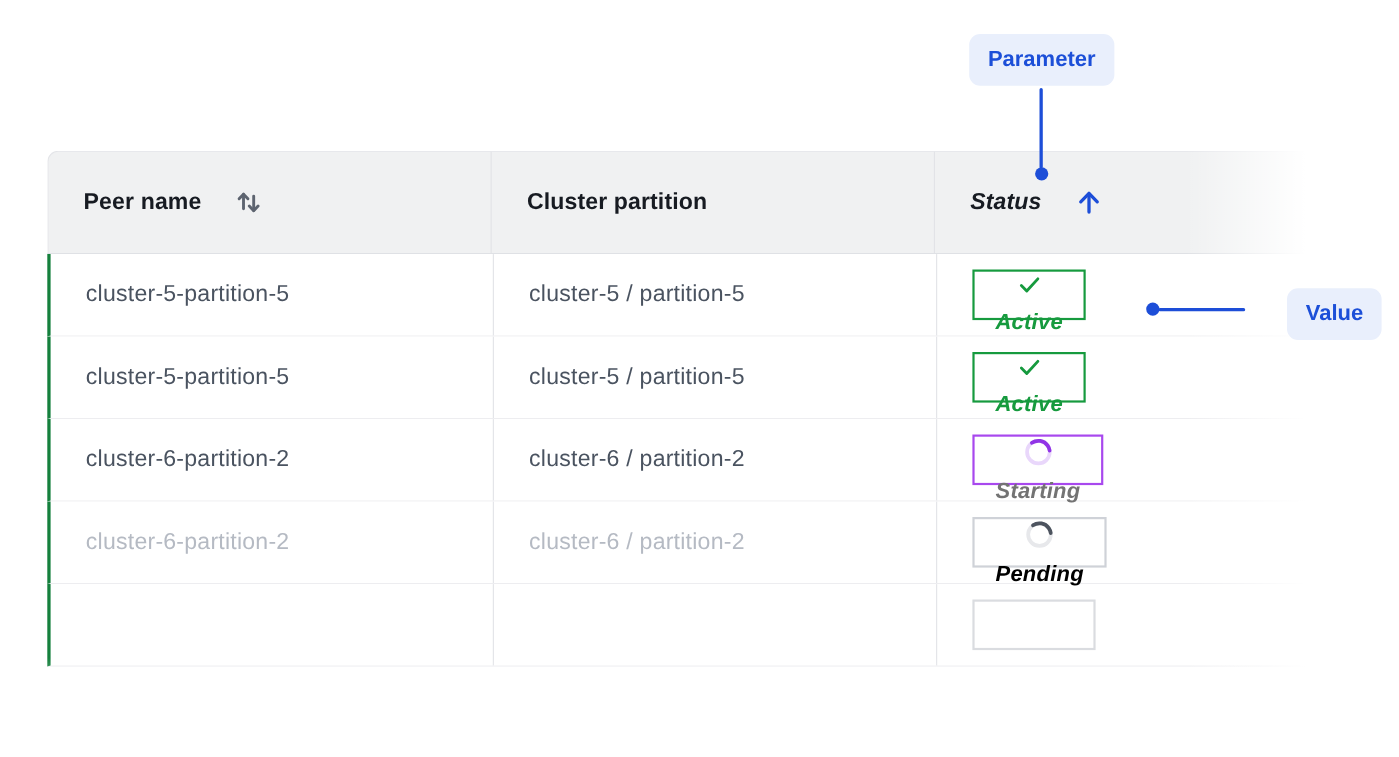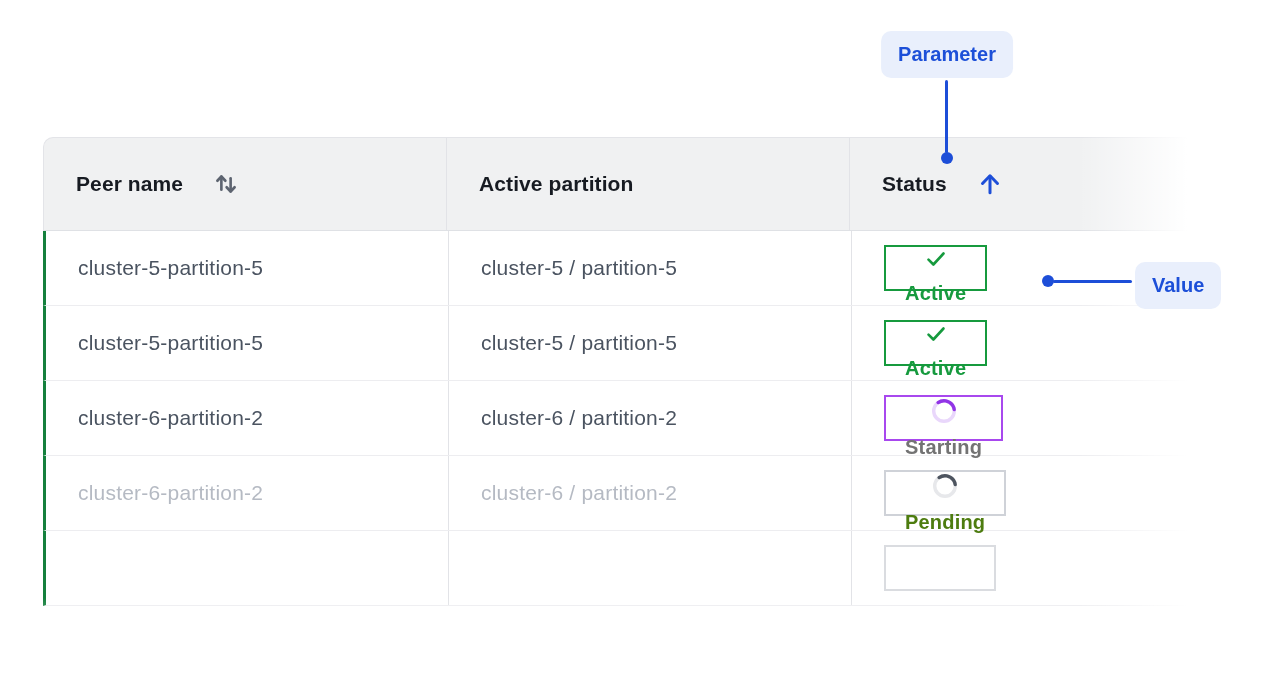--- a/index.html
+++ b/index.html
@@ -14,53 +14,53 @@
     display:flex;height:94px;background:#f0f1f2;box-sizing:border-box;
     border-top:1px solid #e3e4e8;border-left:1px solid #e3e4e8;border-bottom:1px solid #dfe1e5;
     border-top-left-radius:10px;
   }
   .th{
     display:flex;align-items:center;gap:28px;padding-left:32px;box-sizing:border-box;
     font-size:21px;font-weight:700;color:#171b22;letter-spacing:.1px;
   }
   .col1{width:402px;}
   .col2{width:403px;border-left:1px solid #e2e3e7;}
-  .col3{flex:1;border-left:1px solid #e2e3e7;}
+  .col3{flex:1;border-left:1px solid #e2e3e7;font-style:italic;}
 
   .trow{
     display:flex;height:75px;background:#fff;box-sizing:border-box;
     border-bottom:1px solid #ededf0;border-left:3px solid #15803d;
   }
   .td{
     display:flex;align-items:center;padding-left:32px;box-sizing:border-box;
     font-size:21px;color:#4a5360;letter-spacing:.2px;
   }
   .trow.faded .td{color:#b5bac3;}
 
   
   .badge{
     display:inline-flex;align-items:center;gap:11px;height:46px;padding:0 19px;
     border:2px solid;border-radius:0;background:#fff;box-sizing:border-box;
     font-size:20px;font-weight:600;letter-spacing:.2px;flex-direction:column;
   }
   .badge.active{color:#169a3e;border-color:#169a3e;}
   .badge.starting{color:#737373;border-color:#a848ee;}
-  .badge.pending{color:#4d7c0f;border-color:#cfd2d8;}
+  .badge.pending{color:#000000;border-color:#cfd2d8;}
   .badge.ghost{border-color:#dadce0;width:112px;}
 
   .icon{display:inline-flex;flex:none;}
 
   
   .pill{
     position:absolute;display:flex;align-items:center;justify-content:center;
     height:39px;padding:4px 17px;border-radius:10px;background:#e9effc;color:#1c4fd8;
     font-size:20px;font-weight:600;z-index:5;white-space:nowrap;
   }
   #pill-parameter{left:947px;top:31px;transform:translateX(-50%);}
-  #pill-value{left:1135px;top:262px;}
+  #pill-value{left:1170px;top:262px;}
   .vline{position:absolute;left:945px;top:80px;width:3px;height:73px;background:#1d4ed8;border-radius:2px;z-index:5;}
   .hline{position:absolute;left:1053px;top:280px;width:79px;height:3px;background:#1d4ed8;border-radius:2px;z-index:5;}
   .cdot{position:absolute;width:12px;height:12px;border-radius:50%;background:#1d4ed8;z-index:5;}
   #dot-parameter{left:941px;top:152px;}
   #dot-value{left:1042px;top:275px;}
 
   
   .fade-right{
     position:absolute;left:1078px;top:130px;width:140px;height:505px;z-index:3;pointer-events:none;
     background:linear-gradient(to right, rgba(255,255,255,0), #ffffff 78%);
@@ -83,21 +83,21 @@
         <span class="icon">
           <svg width="30" height="30" viewBox="0 0 24 24" fill="none" stroke="#5d6470" stroke-width="2.1" stroke-linecap="round" stroke-linejoin="round">
             <path d="M8.3 16.6 V6.2"></path>
               <path d="M5.1 9.4 L8.3 6 L11.5 9.4"></path>
             <path d="M15.7 7.4 V17.8"></path>
               <path d="M12.5 14.6 L15.7 18 L18.9 14.6"></path>
           </svg>
         </span>
       </div>
       <div class="th col2">
-        <span>Active partition</span>
+        <span>Cluster partition</span>
       </div>
       <div class="th col3">
         <span>Status</span>
         <span class="icon">
           <svg width="30" height="30" viewBox="0 0 24 24" fill="none" stroke="#1d4ed8" stroke-width="2.4" stroke-linecap="round" stroke-linejoin="round">
             <path d="M12 19 V5.8"></path>
               <path d="M6 11.6 L12 5.4 L18 11.6"></path>
           </svg>
         </span>
       </div>

